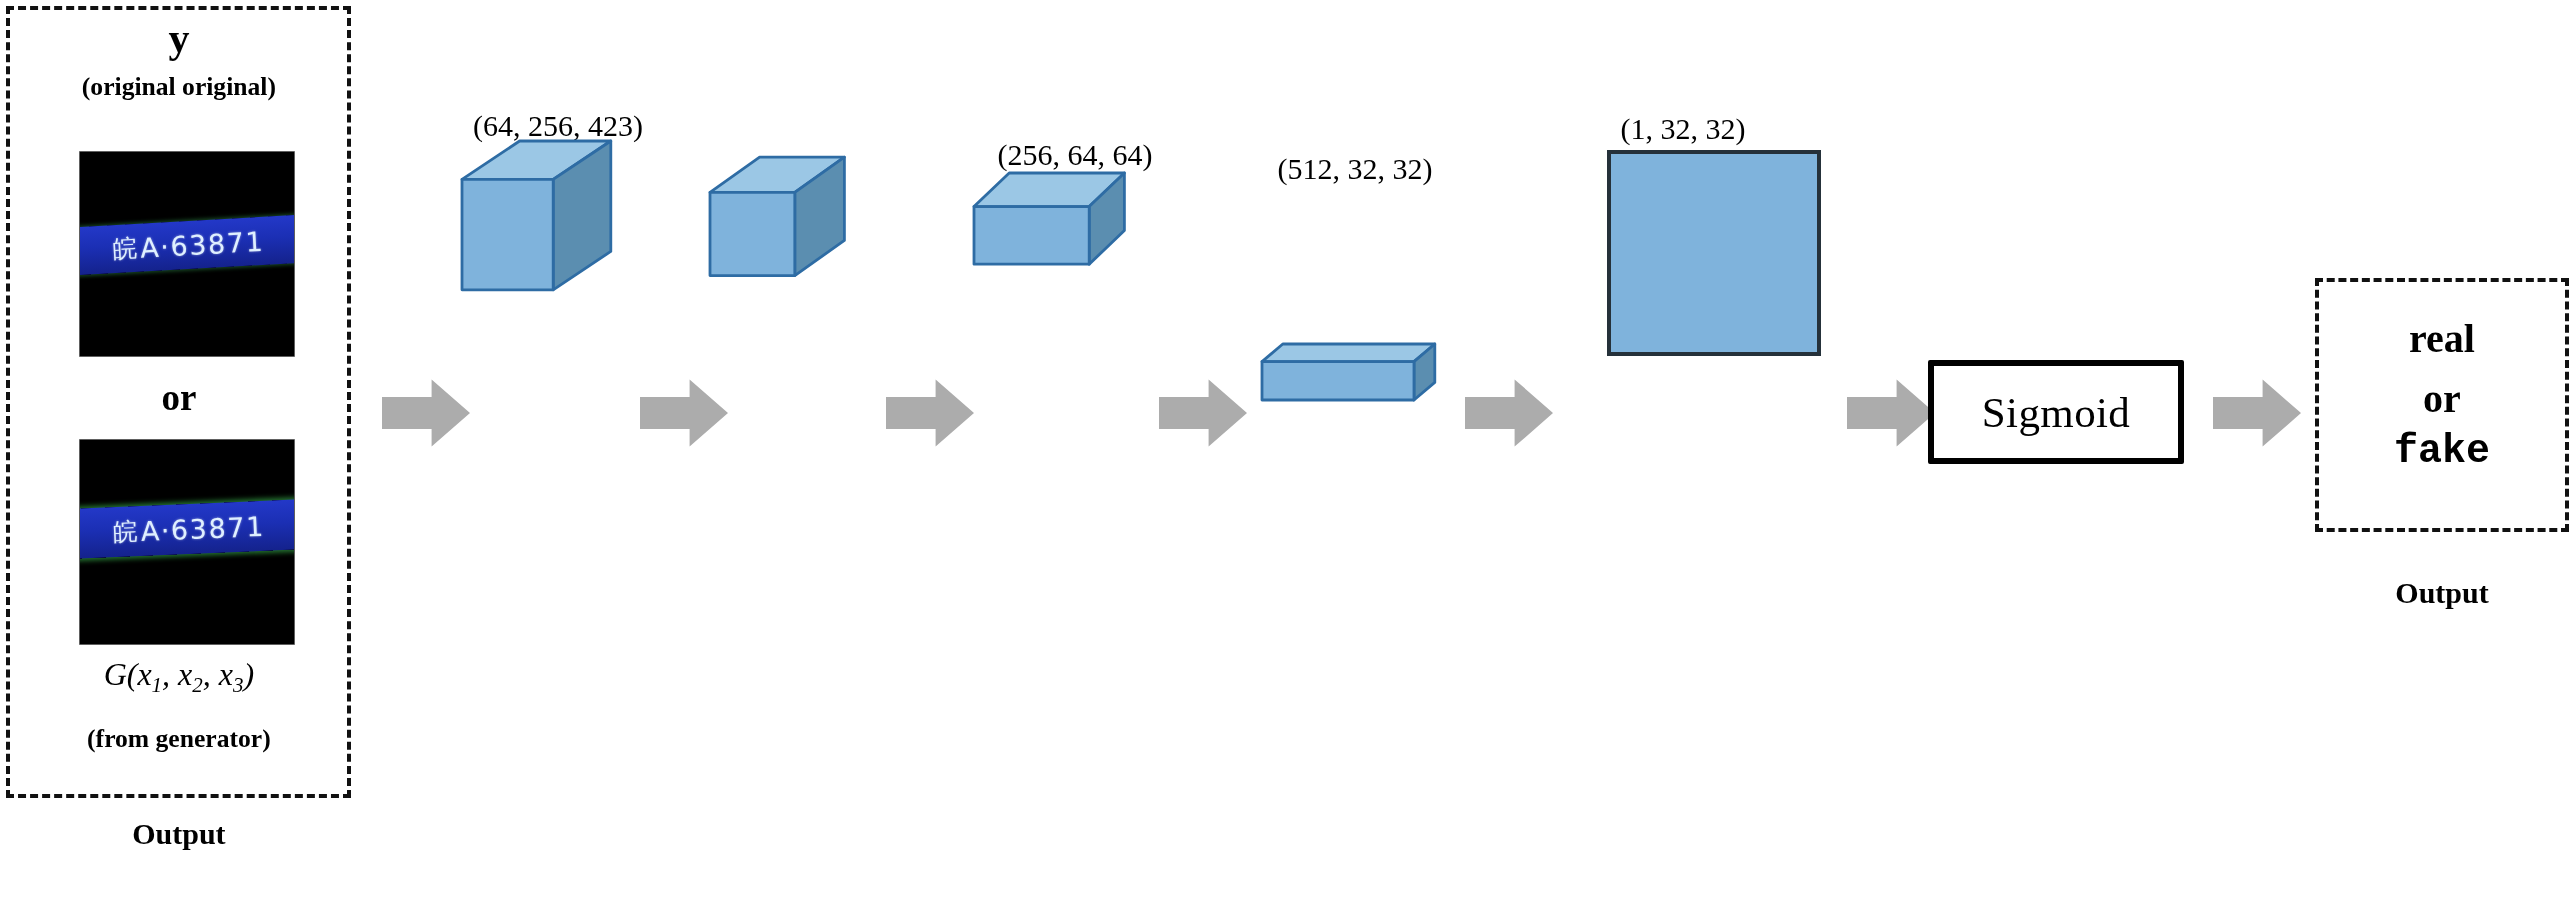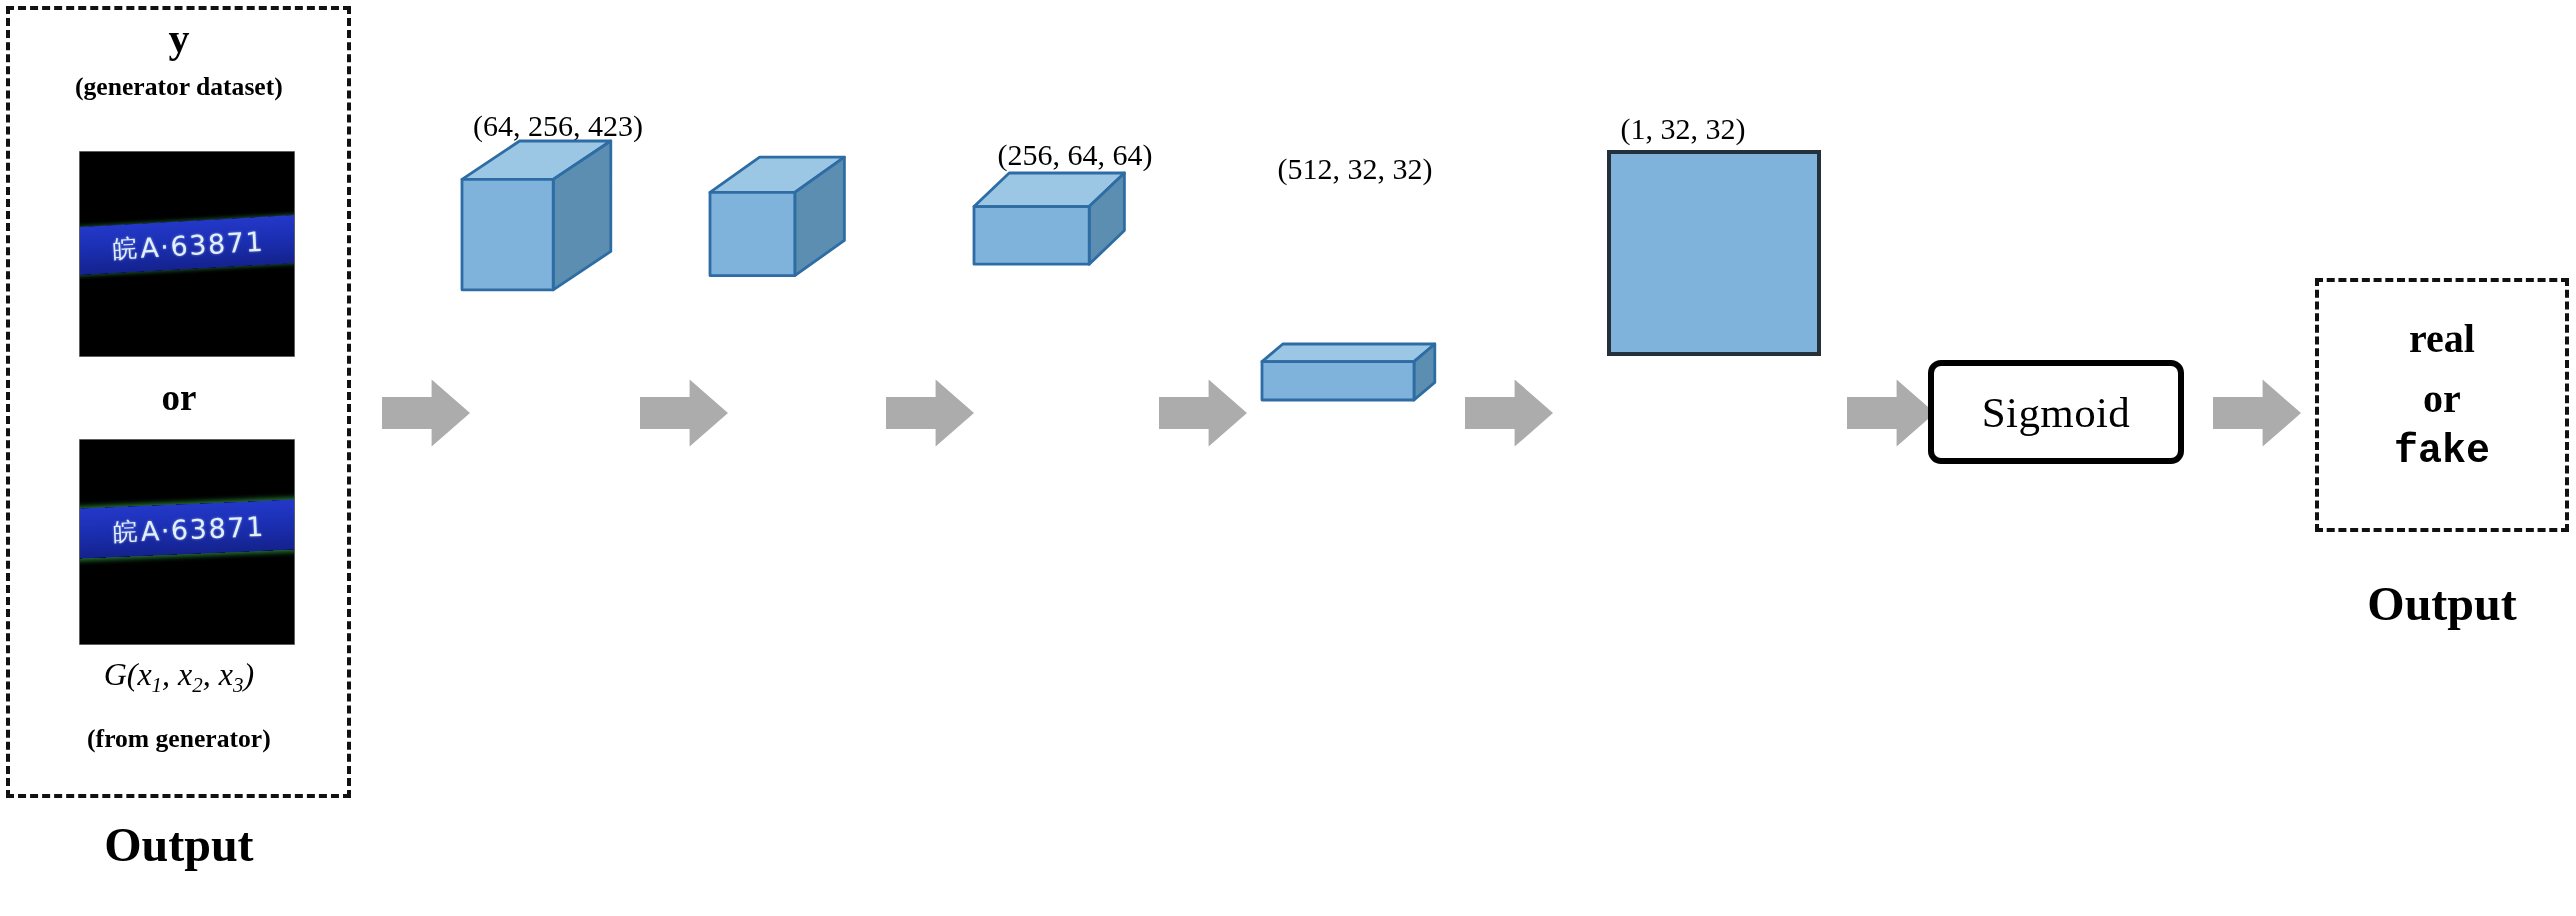--- a/index.html
+++ b/index.html
@@ -35,21 +35,21 @@
   .lbl-or{
     font-size:37px;font-weight:bold;
   }
   .lbl-gx{
     font-size:32px;font-style:italic;font-weight:normal;
   }
   .lbl-gx .sub{
     font-size:21px;vertical-align:sub;font-style:italic;
   }
   .lbl-caption{
-    font-size:48px;font-weight:bold;
+    font-size:30px;font-weight:bold;
   }
   .lbl-shape{
     font-size:30px;font-weight:normal;
     white-space:nowrap;
   }
   .lbl-out{
     font-size:40px;font-weight:bold;line-height:1.52;
   }
 
   
@@ -88,39 +88,39 @@
     position:absolute;
     background:#7FB3DC;
     border:4px solid #25313a;
     box-sizing:border-box;
   }
 
   
   .sigmoid-box{
     position:absolute;
     border:6.4px solid #000;
-    border-radius:13px;
+    border-radius:2px;
     background:#fff;
     box-sizing:border-box;
     display:flex;align-items:center;justify-content:center;
     font-size:43px;
     font-family:"Liberation Serif","DejaVu Serif",serif;
     letter-spacing:0.4px;
   }
 </style>
 </head>
 <body>
 
 <div id="canvas">
 
   <div class="dashed-box" style="left:6.4px;top:6.4px;width:345px;height:792px;"></div>
 
   <div class="abs t-center lbl-y" style="left:6.4px;top:14.4px;width:345px;">y</div>
 
-  <div class="abs t-center lbl-sub" style="left:6.4px;top:72px;width:345px;">(generator dataset)</div>
+  <div class="abs t-center lbl-sub" style="left:6.4px;top:72px;width:345px;">(original original)</div>
 
   <div class="photo" style="left:80px;top:152px;width:214px;height:204px;">
     <div class="plate" style="left:-4.8px;top:69px;width:227px;height:48px;font-size:27px;transform:rotate(-3.2deg);">
       <span class="cn">皖</span>
         <span>A·63871</span>
     </div>
   </div>
 
   <div class="abs t-center lbl-or" style="left:6.4px;top:376px;width:345px;">or</div>
 

